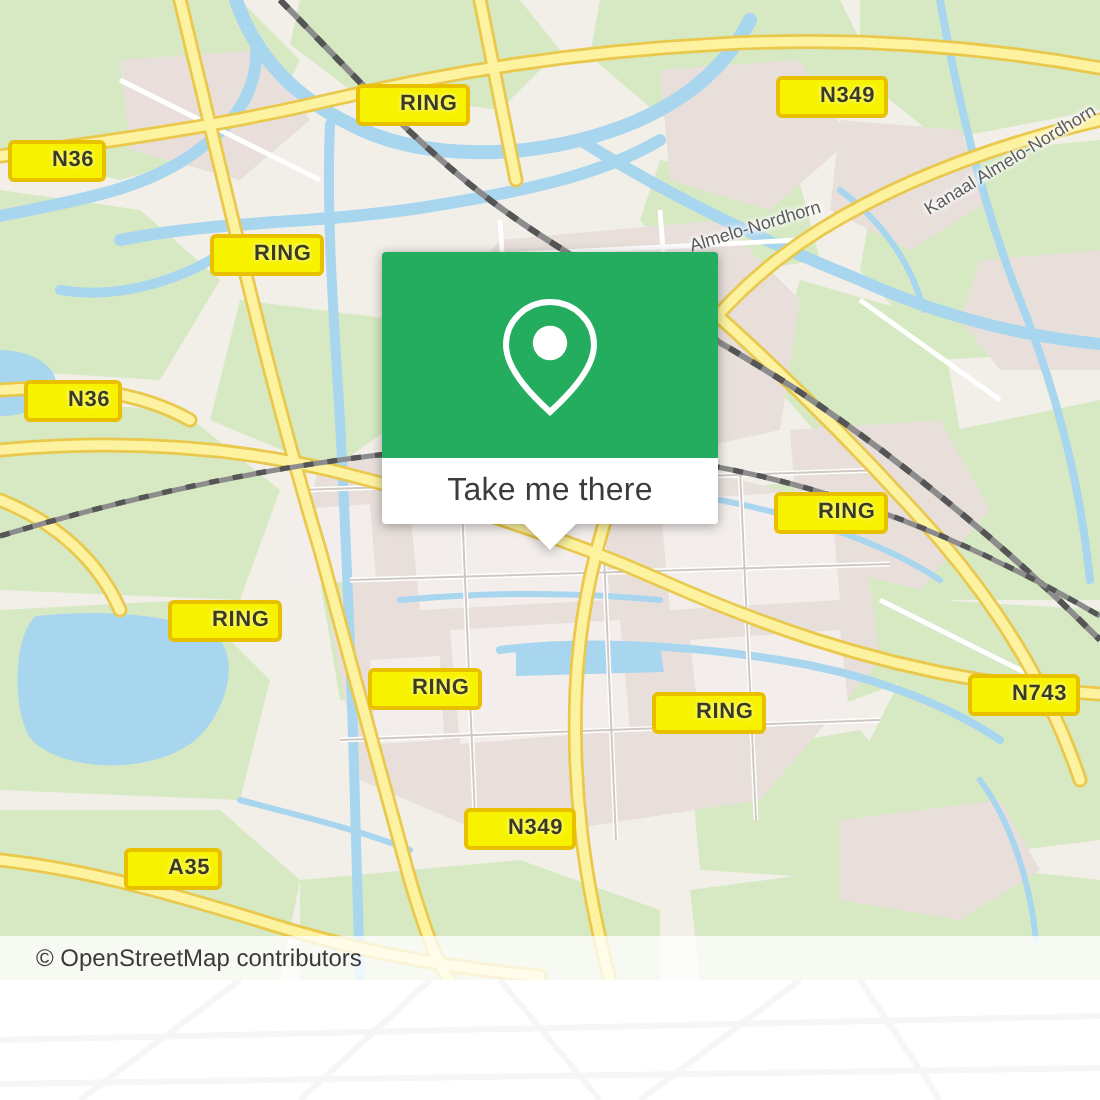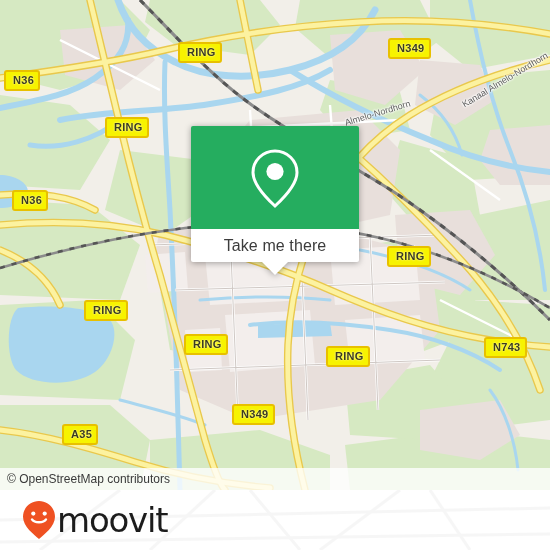--- a/index.html
+++ b/index.html
@@ -22,38 +22,38 @@
     border-radius:3px;
     color:#3b3b20;
     font-weight:bold;
     font-size:12px;
     line-height:14px;
     padding:2px 5px 3px 5px;
     letter-spacing:.3px;
     white-space:nowrap;
     text-shadow:0 0 2px #fffde0;
   }
-  .shield.sm{font-size:11px;padding:1px 4px 2px 7px;}
+  .shield.sm{font-size:11px;padding:1px 4px 2px 20px;}
 
   
   .maplabel{
     position:absolute;
     color:#5d5d5d;
     font-size:9px;
     white-space:nowrap;
     text-shadow:1px 0 2px #fff,-1px 0 2px #fff,0 1px 2px #fff,0 -1px 2px #fff;
   }
 
   
   #attrib{
     position:absolute;left:0;bottom:0;width:550px;height:22px;
     background:rgba(255,255,255,.78);
     display:flex;align-items:center;
   }
-  #attrib span{font-size:12px;color:#3a3a3a;padding-left:7px;}
+  #attrib span{font-size:12px;color:#3a3a3a;padding-left:18px;}
 
   
   #callout{
     position:absolute;left:191px;top:126px;width:168px;
     filter:drop-shadow(0 1px 3px rgba(0,0,0,.34));
   }
   #callout-top{
     background:#25ad5f;
     height:103px;
     border-radius:2px 2px 0 0;
@@ -274,25 +274,16 @@
         <path d="M40,60 L120,0"></path>
         <path d="M150,60 L215,0"></path>
         <path d="M250,0 L300,60"></path>
         <path d="M320,60 L400,0"></path>
         <path d="M430,0 L470,60"></path>
         <path d="M0,30 L550,18"></path>
         <path d="M0,52 L550,44"></path>
       </g>
     </svg>
     <div id="footer-inner">
-      <div id="moovit-logo">
-        <svg width="34" height="40" viewBox="0 0 34 40">
-          <path d="M17,1 C8.2,1 1,8 1,16.8 C1,26.6 12,34.6 17,39 C22,34.6 33,26.6 33,16.8 C33,8 25.8,1 17,1 Z" fill="#ef5122"></path>
-          <circle cx="11.3" cy="13.6" r="2.1" fill="#ffffff"></circle>
-          <circle cx="22.7" cy="13.6" r="2.1" fill="#ffffff"></circle>
-          <path d="M10,19.4 C12.4,23.2 21.6,23.2 24,19.4" fill="none" stroke="#ffffff" stroke-width="2.4" stroke-linecap="round"></path>
-        </svg>
-        <span id="moovit-word">moovit</span>
-      </div>
     </div>
   </div>
 
 </div>
 
 </body></html>

